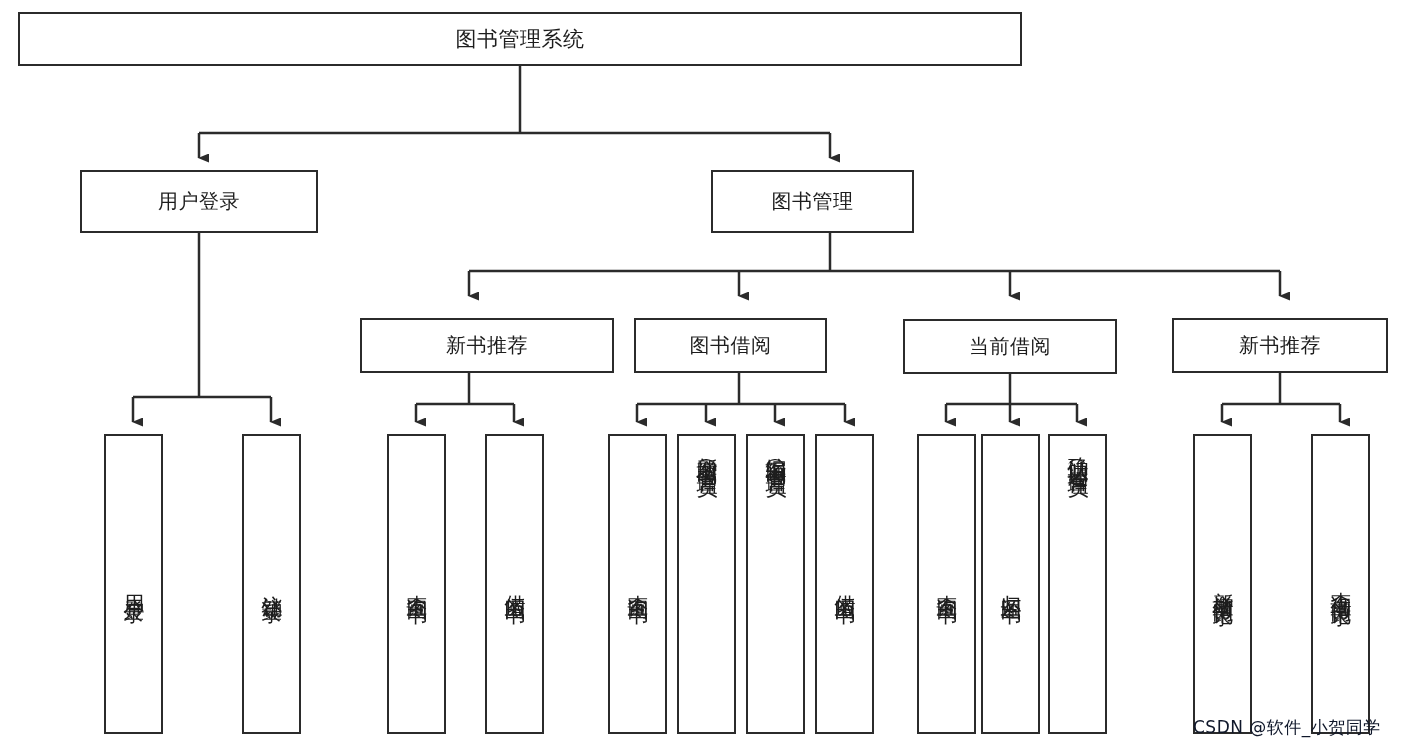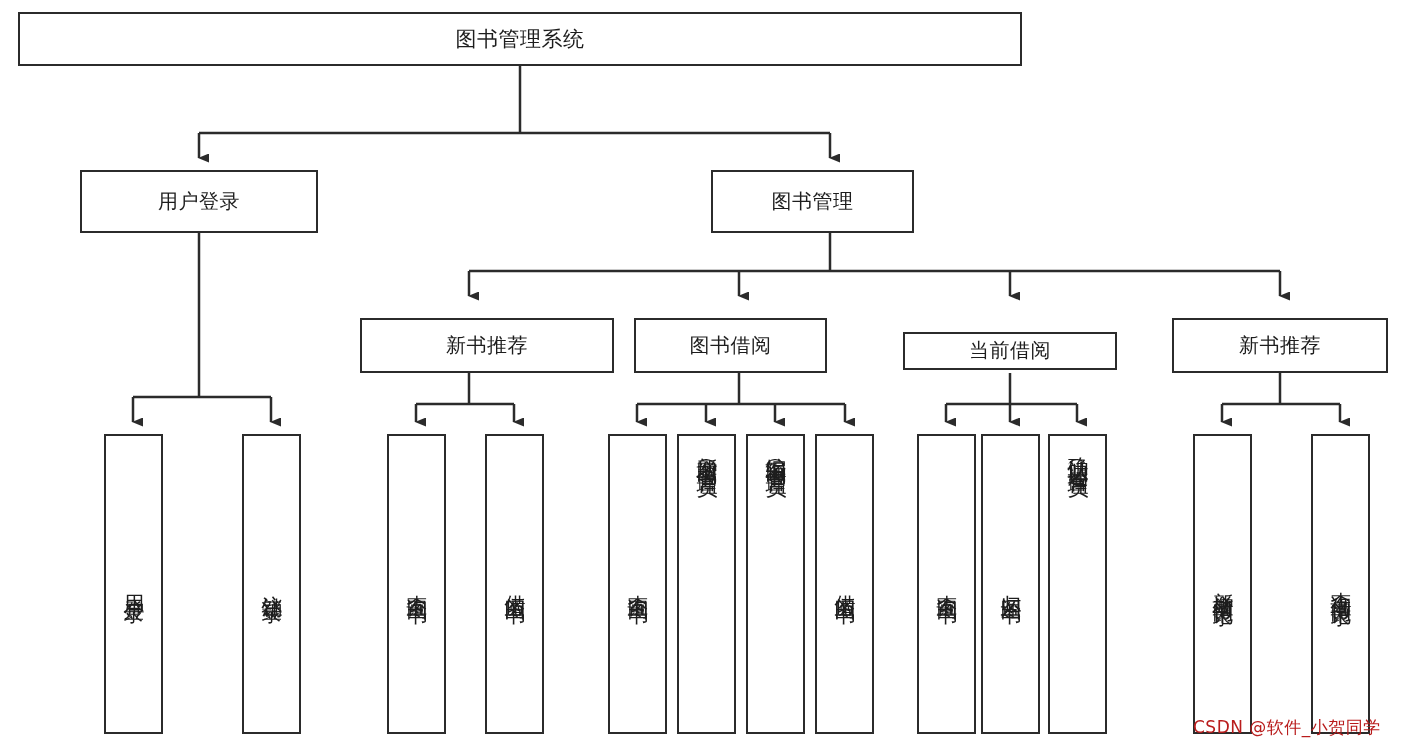--- a/index.html
+++ b/index.html
@@ -59,21 +59,21 @@
     line-height: 1;
     letter-spacing: 3px;
     white-space: nowrap;
   }
   .leaf.centered {
     align-items: center;
     padding-top: 0;
   }
   .watermark {
     position: absolute;
-    color: #b91c1c;
+    color: #0f172a;
     font-size: 17px;
     white-space: nowrap;
     letter-spacing: 0.5px;
   }
 </style>
 </head>
 <body>
 
 <div id="canvas">
 
@@ -137,21 +137,21 @@
   <div class="node lvl1" style="left:711px; top:170px; width:203px; height:63px;">
     <span class="label">图书管理</span>
   </div>
 
   <div class="node lvl2" style="left:360px; top:318px; width:254px; height:55px;justify-content:center;">
     <span class="label">新书推荐</span>
   </div>
   <div class="node lvl2" style="left:634px; top:318px; width:193px; height:55px;">
     <span class="label">图书借阅</span>
   </div>
-  <div class="node lvl2" style="left:903px; top:332px; width:214px; height:38px;">
+  <div class="node lvl2" style="left:903px; top:319px; width:214px; height:55px;">
     <span class="label">当前借阅</span>
   </div>
   <div class="node lvl2" style="left:1172px; top:318px; width:216px; height:55px;">
     <span class="label">新书推荐</span>
   </div>
 
   <div class="node leaf centered" style="left:104px; top:434px; width:59px; height:300px;">
     <span class="label">用户登录</span>
   </div>
   <div class="node leaf centered" style="left:242px; top:434px; width:59px; height:300px;">

